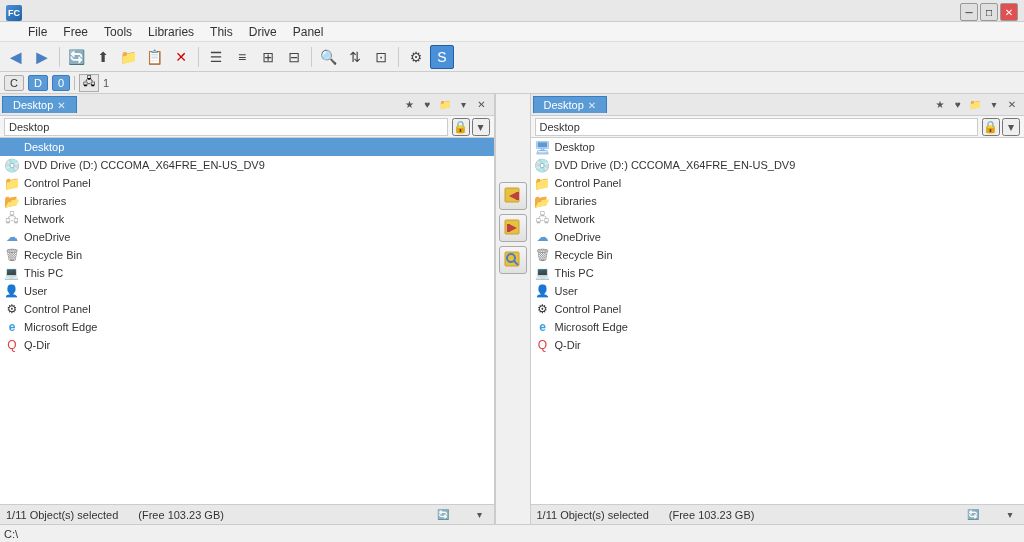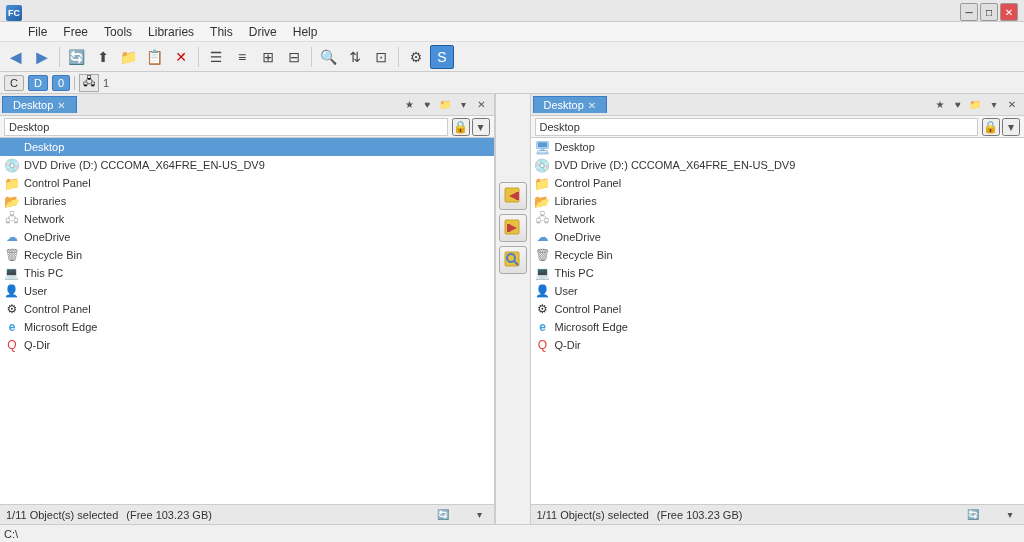--- a/index.html
+++ b/index.html
@@ -314,21 +314,21 @@
     .status-bar {
       background: #e8e8e8;
       border-top: 1px solid #ccc;
       display: flex;
       align-items: center;
       height: 20px;
       padding: 0 6px;
       font-size: 11px;
       color: #333;
     }
-    .status-left { flex: 1; display: flex; gap: 8px; }
+    .status-left { flex: 1; display: flex; gap: 20px; }
     .status-right { display: flex; gap: 20px; }
 
     
     .path-bar {
       background: #f0f0f0;
       border-top: 1px solid #ccc;
       display: flex;
       align-items: center;
       height: 18px;
       padding: 0 4px;
@@ -355,21 +355,21 @@
   </div>
 </div>
 
 <div class="menu-bar">
   <span class="menu-item">File</span>
   <span class="menu-item">Free</span>
   <span class="menu-item">Tools</span>
   <span class="menu-item">Libraries</span>
   <span class="menu-item">This</span>
   <span class="menu-item">Drive</span>
-  <span class="menu-item">Help</span>
+  <span class="menu-item">Panel</span>
 </div>
 
 <div class="toolbar">
   <button class="toolbar-btn nav-back">◀</button>
   <button class="toolbar-btn nav-fwd">▶</button>
   <div class="toolbar-separator"></div>
   <button class="toolbar-btn">🔄</button>
   <button class="toolbar-btn">⬆</button>
   <button class="toolbar-btn">📁</button>
   <button class="toolbar-btn">📋</button>

